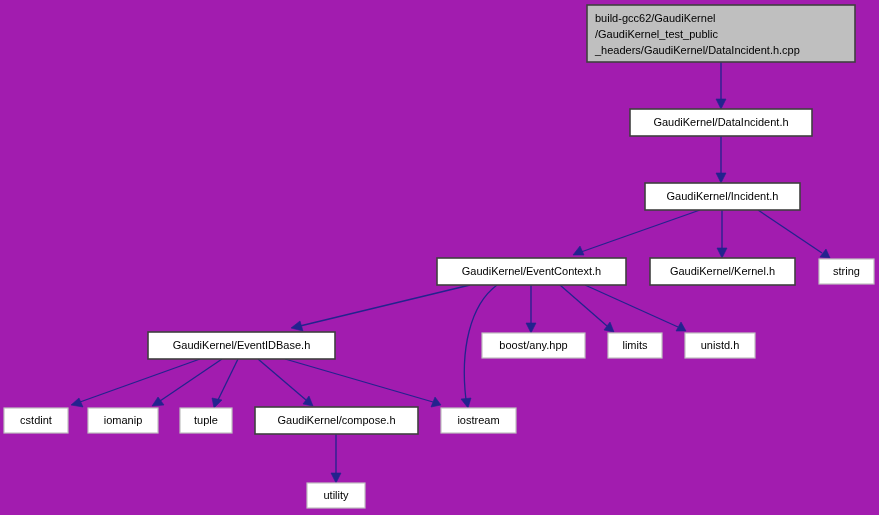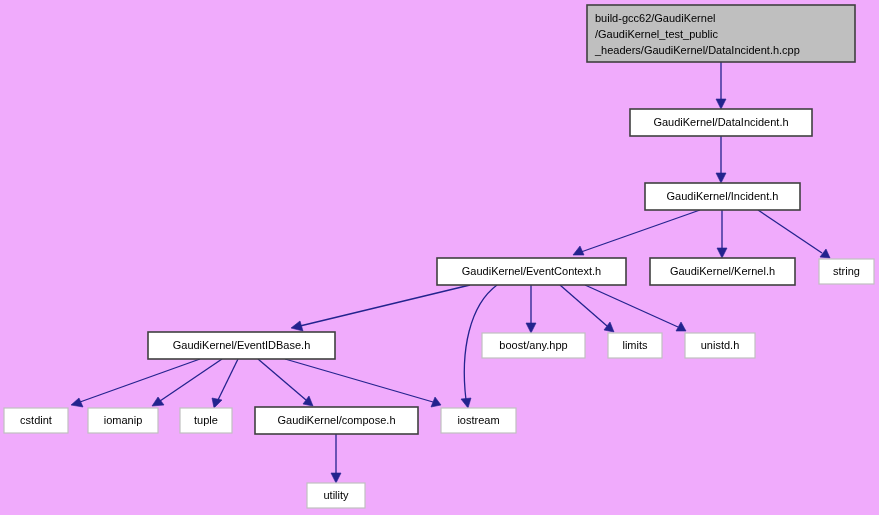--- a/index.html
+++ b/index.html
@@ -4,21 +4,21 @@
 <style>
   html, body {
     margin: 0;
     padding: 0;
     background: #ffffff;
   }
   #graph-root {
     position: relative;
     width: 879px;
     height: 515px;
-    background: #f0abfc;
+    background: #a21caf;
     font-family: "Liberation Sans", sans-serif;
     overflow: hidden;
   }
   svg#dep-graph {
     position: absolute;
     left: 0;
     top: 0;
     width: 879px;
     height: 515px;
     display: block;

